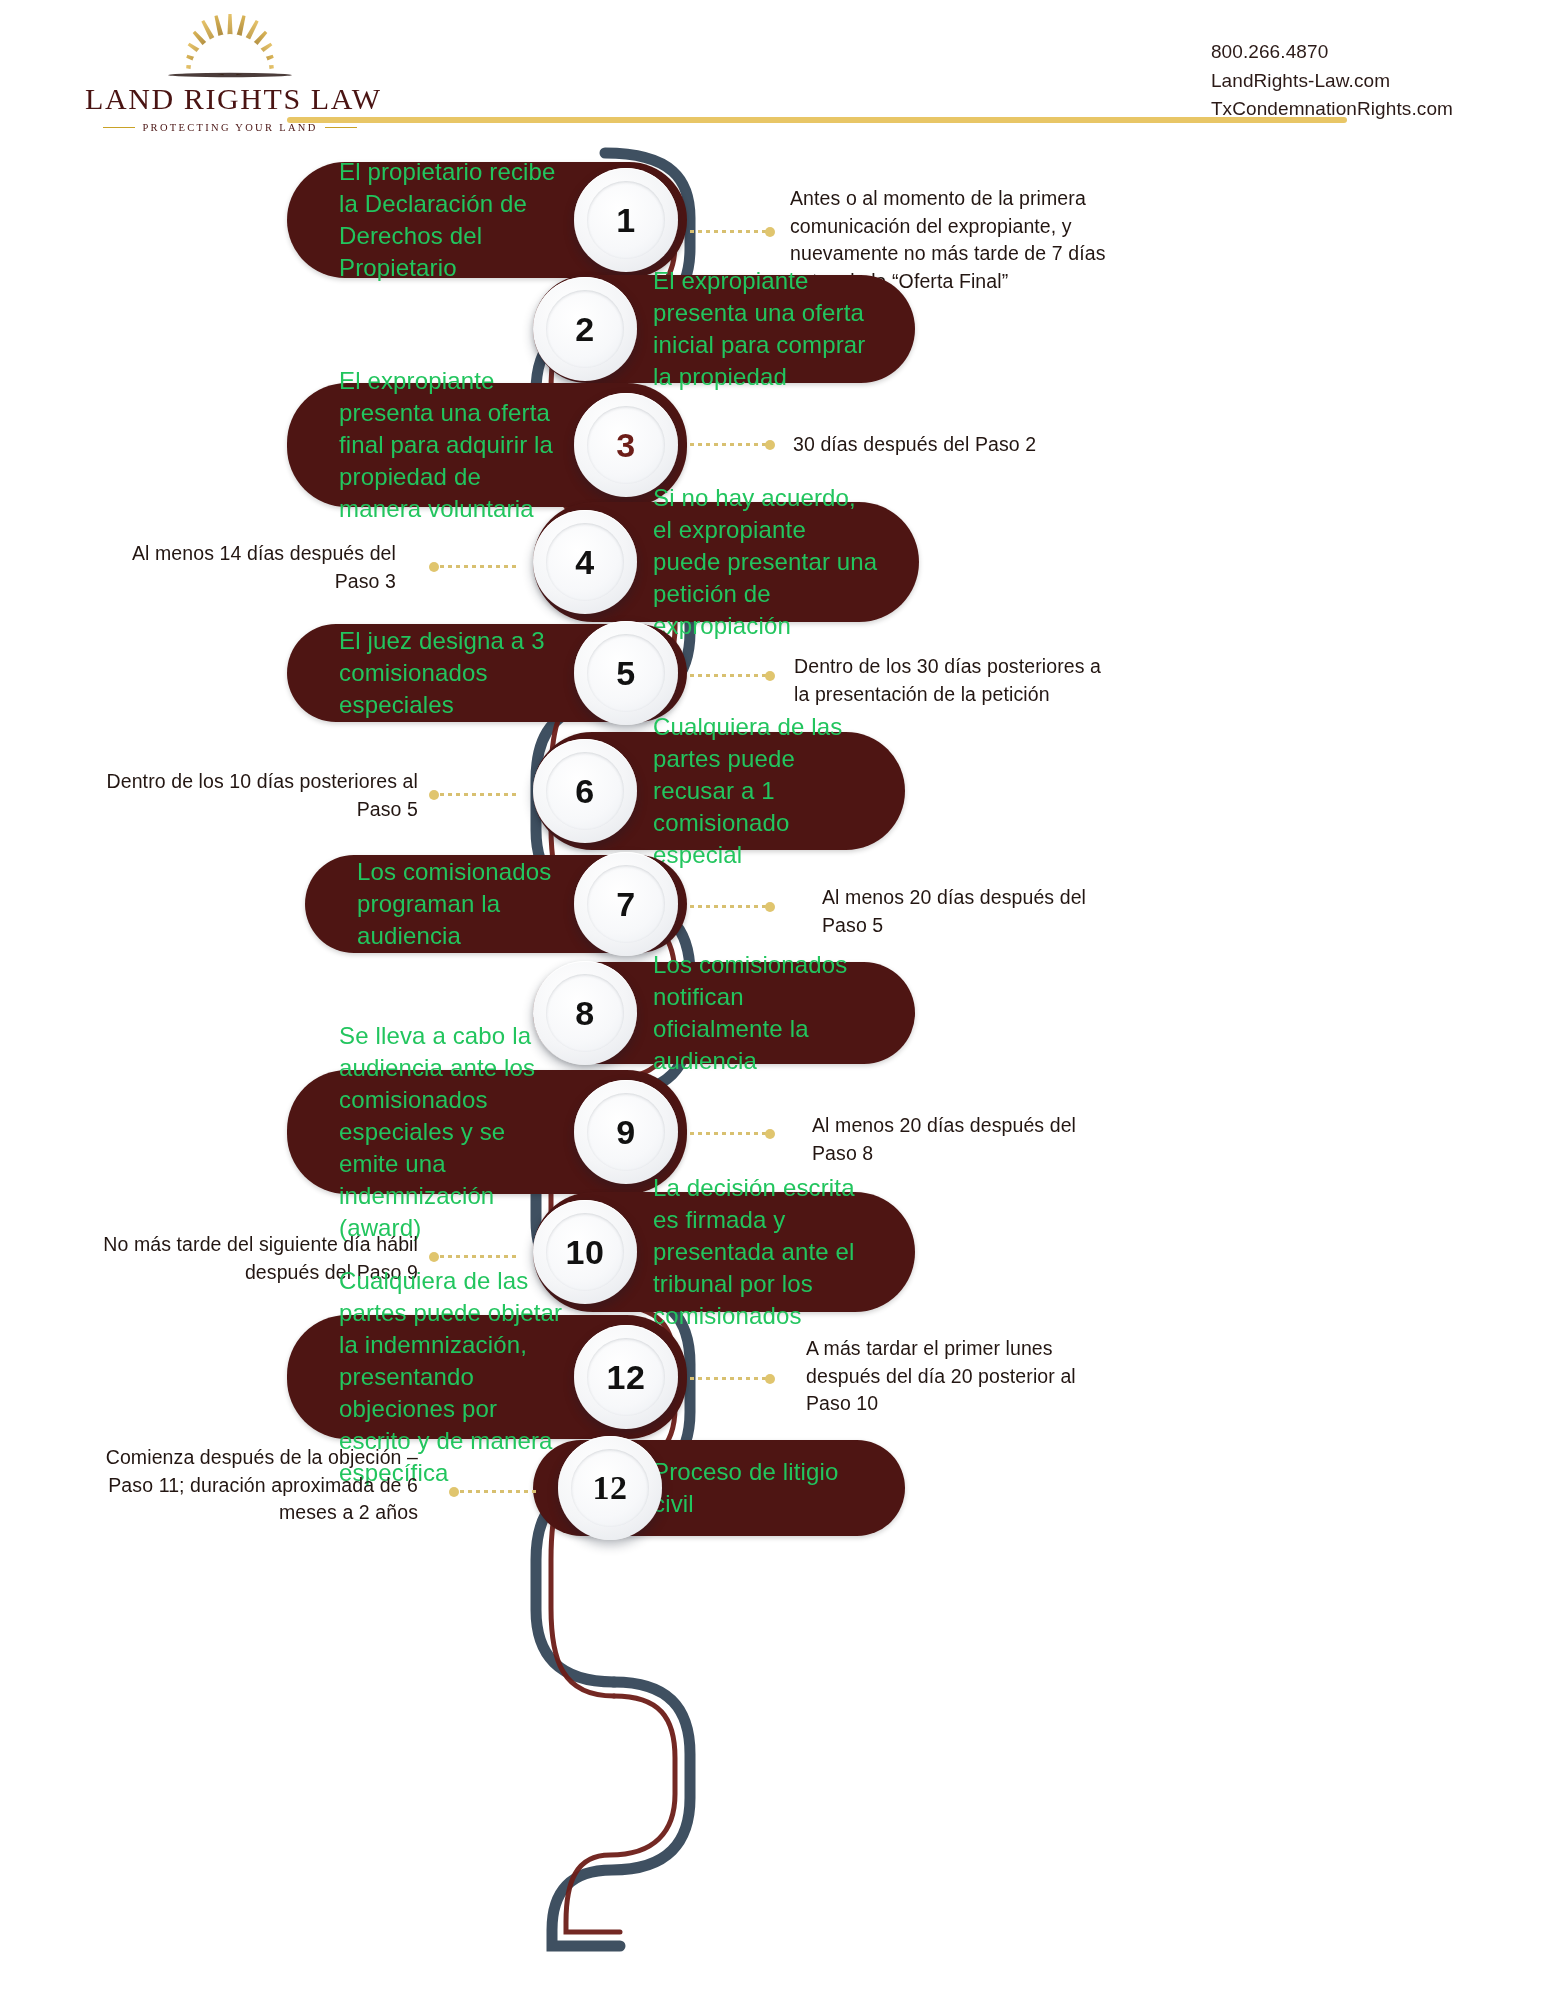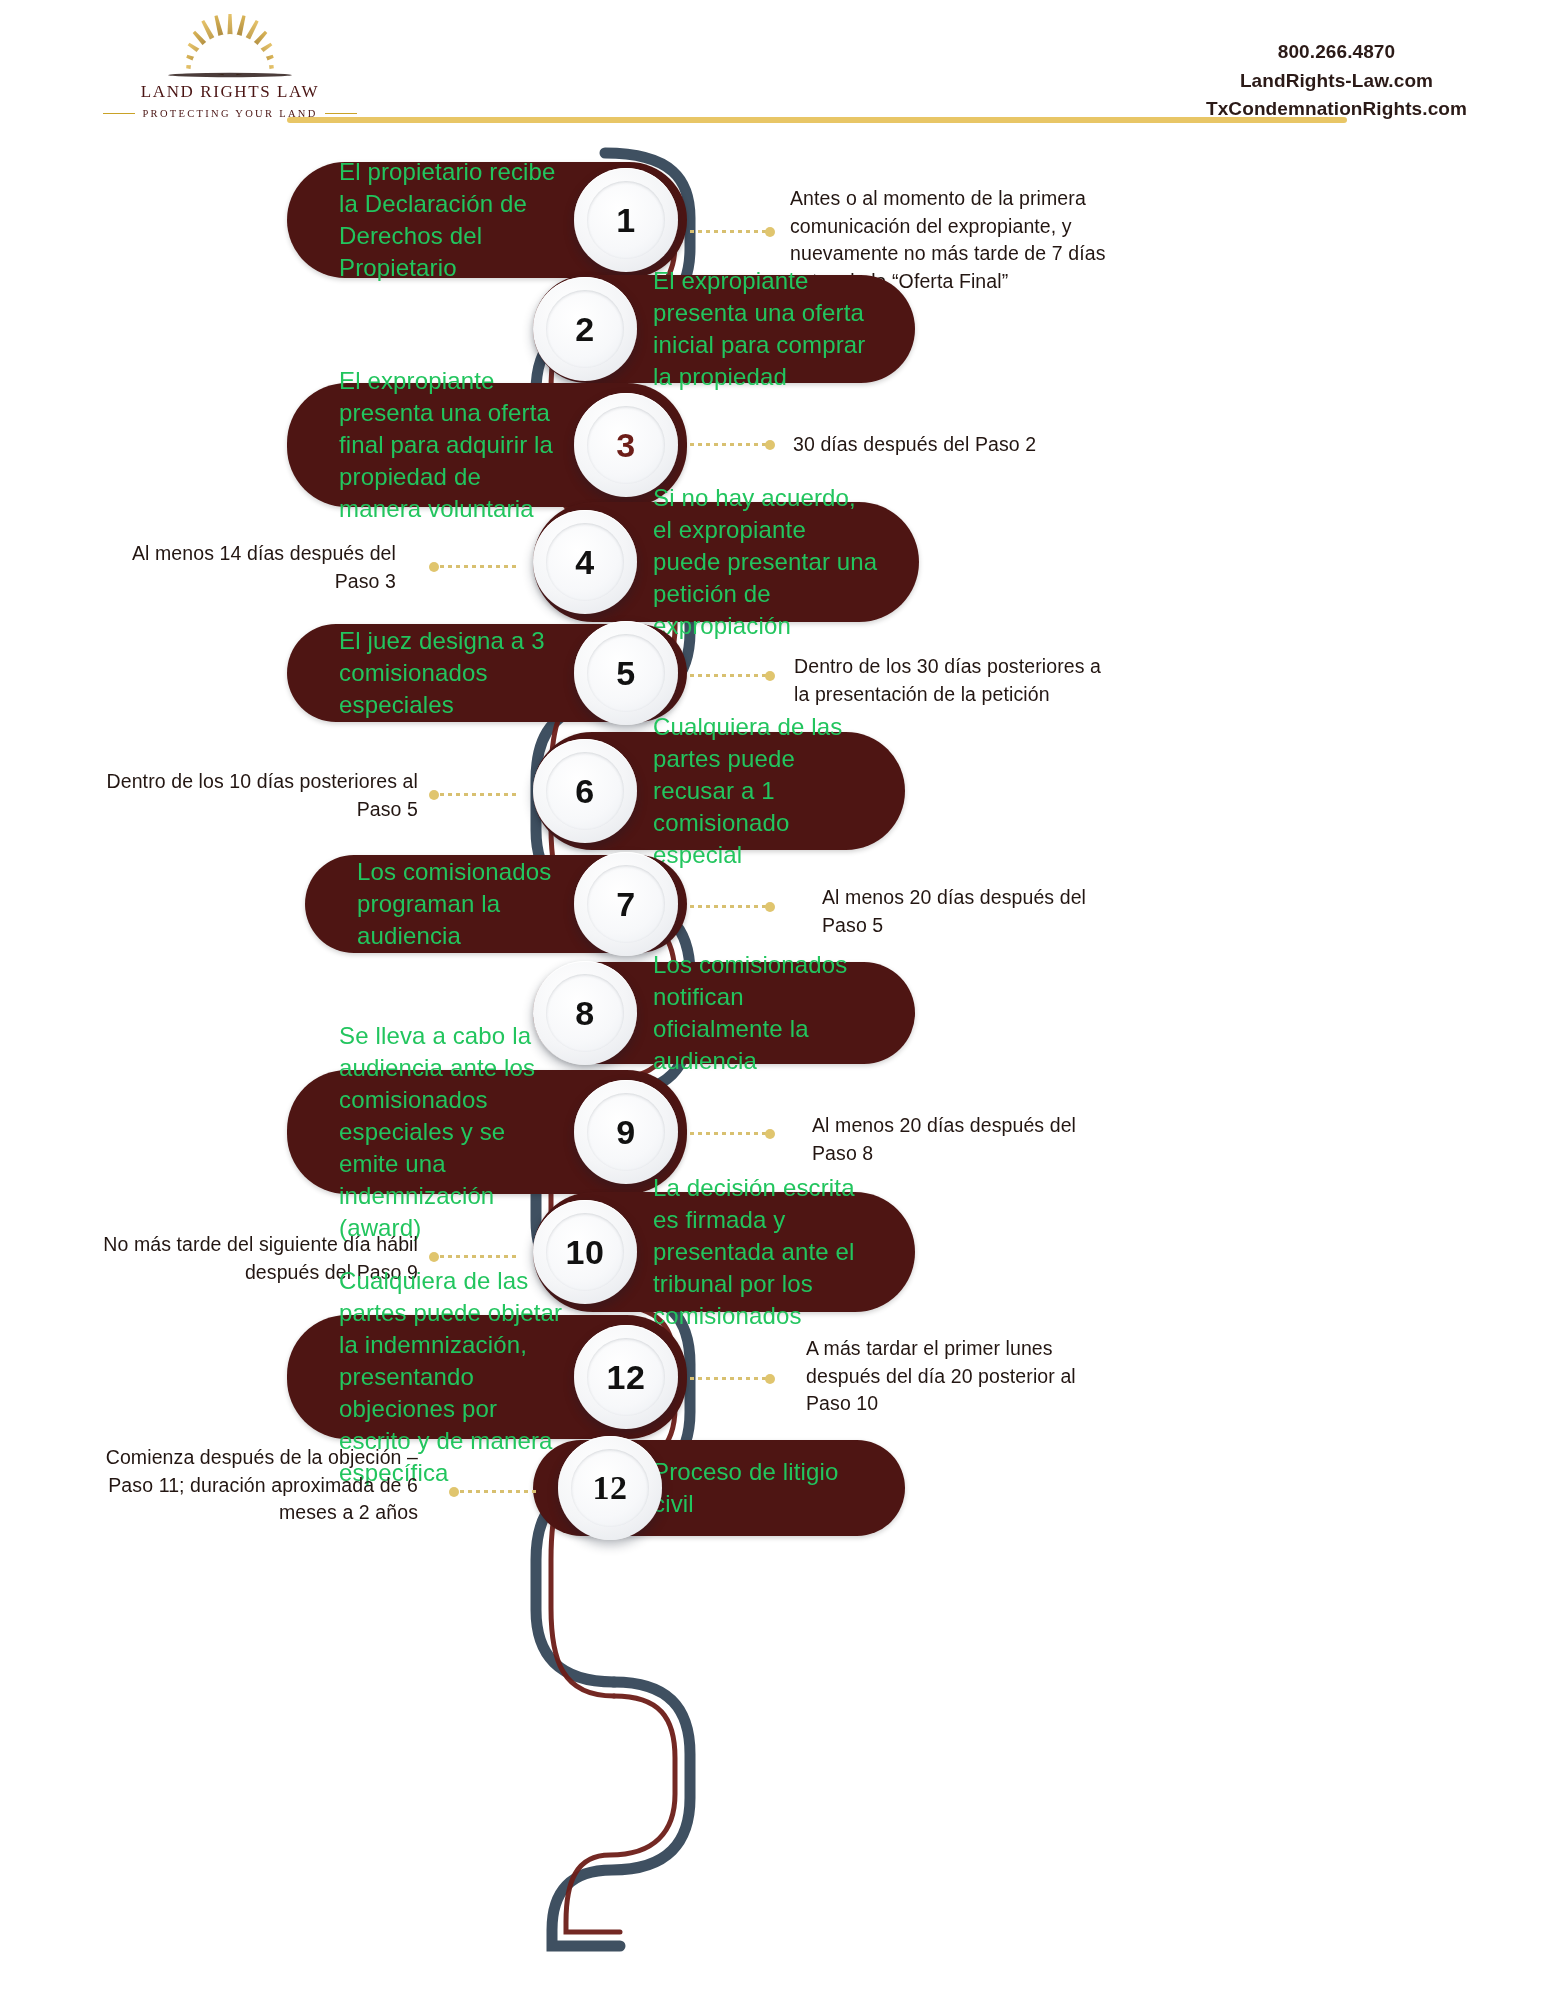--- a/index.html
+++ b/index.html
@@ -12,38 +12,38 @@
   .page { position:relative; width:1545px; height:1999px; background:#fff; }
 
   
   .header { position:absolute; left:0; top:0; width:1545px; height:150px; }
 
   .logo-box { position:absolute; left:85px; top:10px; width:290px; height:130px; text-align:center; }
   .logo-sun { position:relative; width:200px; height:70px; margin:0 auto; }
   .logo-sun svg { display:block; }
   .logo-name {
     font-family:"Liberation Serif", serif;
-    font-size:17px; letter-spacing:1.6px; color:#4a1413;
+    font-size:30px; letter-spacing:1.6px; color:#4a1413;
     margin-top:2px; white-space:nowrap;
   }
   .logo-tag-wrap { display:flex; align-items:center; justify-content:center; gap:7px; margin-top:6px; }
   .logo-tag-line { height:1px; width:32px; background:#c9a227; }
   .logo-tag {
     font-family:"Liberation Serif", serif;
     font-size:10.5px; letter-spacing:2.3px; color:#4a1413; white-space:nowrap;
   }
 
   .title {
     position:absolute; left:380px; top:26px; width:560px;
     font-family:"Liberation Serif", serif;
     font-size:34px; line-height:1.27; letter-spacing:0.8px;
     color:#4a1413; text-align:center;
   }
 
-  .contact { position:absolute; right:78px; top:38px; text-align:center;font-weight:bold; }
+  .contact { position:absolute; right:92px; top:38px; text-align:left; }
   .contact div { font-size:19px; line-height:1.5; color:#2b1a17; letter-spacing:0.1px; white-space:nowrap; }
 
   .gold-rule { position:absolute; left:287px; top:117px; width:1060px; height:6px; background:#e8c666; border-radius:3px; }
 
   
   .flow { position:absolute; left:0; top:140px; width:1545px; height:1859px; }
   .spine { position:absolute; left:0; top:0; width:1545px; height:1859px; }
 
   
   .row { position:absolute; left:0; width:1545px; height:0; }

